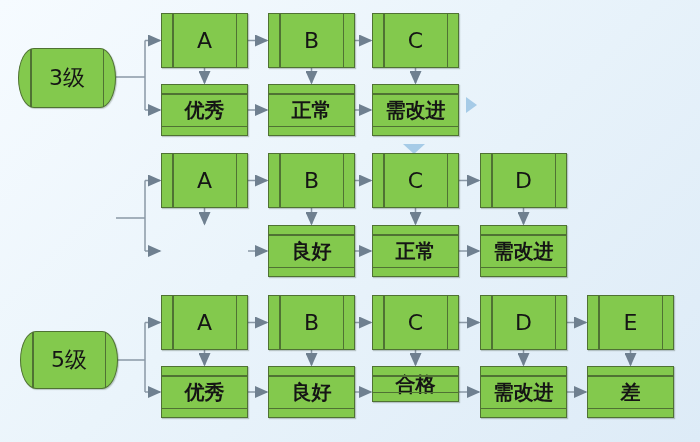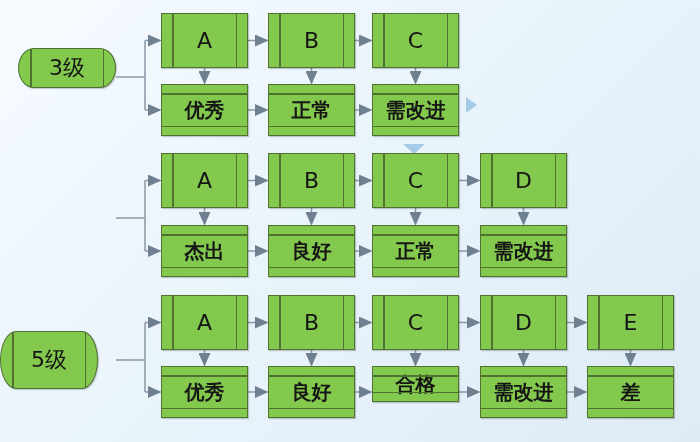--- a/index.html
+++ b/index.html
@@ -99,21 +99,21 @@
       <line x1="567" y1="322.5" x2="586" y2="322.5" marker-end="url(#ah)"></line>
       <line x1="567" y1="392" x2="586" y2="392" marker-end="url(#ah)"></line>
       <line x1="204.5" y1="350" x2="204.5" y2="365" marker-end="url(#ah)"></line>
       <line x1="311.5" y1="350" x2="311.5" y2="365" marker-end="url(#ah)"></line>
       <line x1="415.5" y1="350" x2="415.5" y2="365" marker-end="url(#ah)"></line>
       <line x1="523.5" y1="350" x2="523.5" y2="365" marker-end="url(#ah)"></line>
       <line x1="630.5" y1="350" x2="630.5" y2="365" marker-end="url(#ah)"></line>
     </svg>
   <div class="tri-right"></div>
   <div class="tri-down"></div>
-<div class="shape cyl" style="left: 18px; top: 48px; width: 98px; height: 40px;">
+<div class="shape cyl" style="left: 18px; top: 48px; width: 98px; height: 60px;">
       <span class="lbl">3级</span>
     </div>
     <div class="shape box vbars" style="left: 161px; top: 13px; width: 87px; height: 55px;">
       <span class="lbl">A</span>
     </div>
     <div class="shape box vbars" style="left: 268px; top: 13px; width: 87px; height: 55px;">
       <span class="lbl">B</span>
     </div>
     <div class="shape box vbars" style="left: 372px; top: 13px; width: 87px; height: 55px;">
       <span class="lbl">C</span>
@@ -132,33 +132,30 @@
     </div>
     <div class="shape box vbars" style="left: 268px; top: 153px; width: 87px; height: 55px;">
       <span class="lbl">B</span>
     </div>
     <div class="shape box vbars" style="left: 372px; top: 153px; width: 87px; height: 55px;">
       <span class="lbl">C</span>
     </div>
     <div class="shape box vbars" style="left: 480px; top: 153px; width: 87px; height: 55px;">
       <span class="lbl">D</span>
     </div>
-    <div class="shape hbars" style="left: 161px; top: 225px; width: 87px; height: 52px;">
-      <span class="lbl">杰出</span>
-    </div>
     <div class="shape hbars" style="left: 268px; top: 225px; width: 87px; height: 52px;">
       <span class="lbl">良好</span>
     </div>
     <div class="shape hbars" style="left: 372px; top: 225px; width: 87px; height: 52px;">
       <span class="lbl">正常</span>
     </div>
     <div class="shape hbars" style="left: 480px; top: 225px; width: 87px; height: 52px;">
       <span class="lbl">需改进</span>
     </div>
-    <div class="shape cyl" style="left: 0; top: 331px; width: 98px; height: 58px;">
+    <div class="shape cyl" style="left: 20px; top: 331px; width: 98px; height: 58px;">
       <span class="lbl">5级</span>
     </div>
     <div class="shape box vbars" style="left: 161px; top: 295px; width: 87px; height: 55px;">
       <span class="lbl">A</span>
     </div>
     <div class="shape box vbars" style="left: 268px; top: 295px; width: 87px; height: 55px;">
       <span class="lbl">B</span>
     </div>
     <div class="shape box vbars" style="left: 372px; top: 295px; width: 87px; height: 55px;">
       <span class="lbl">C</span>

